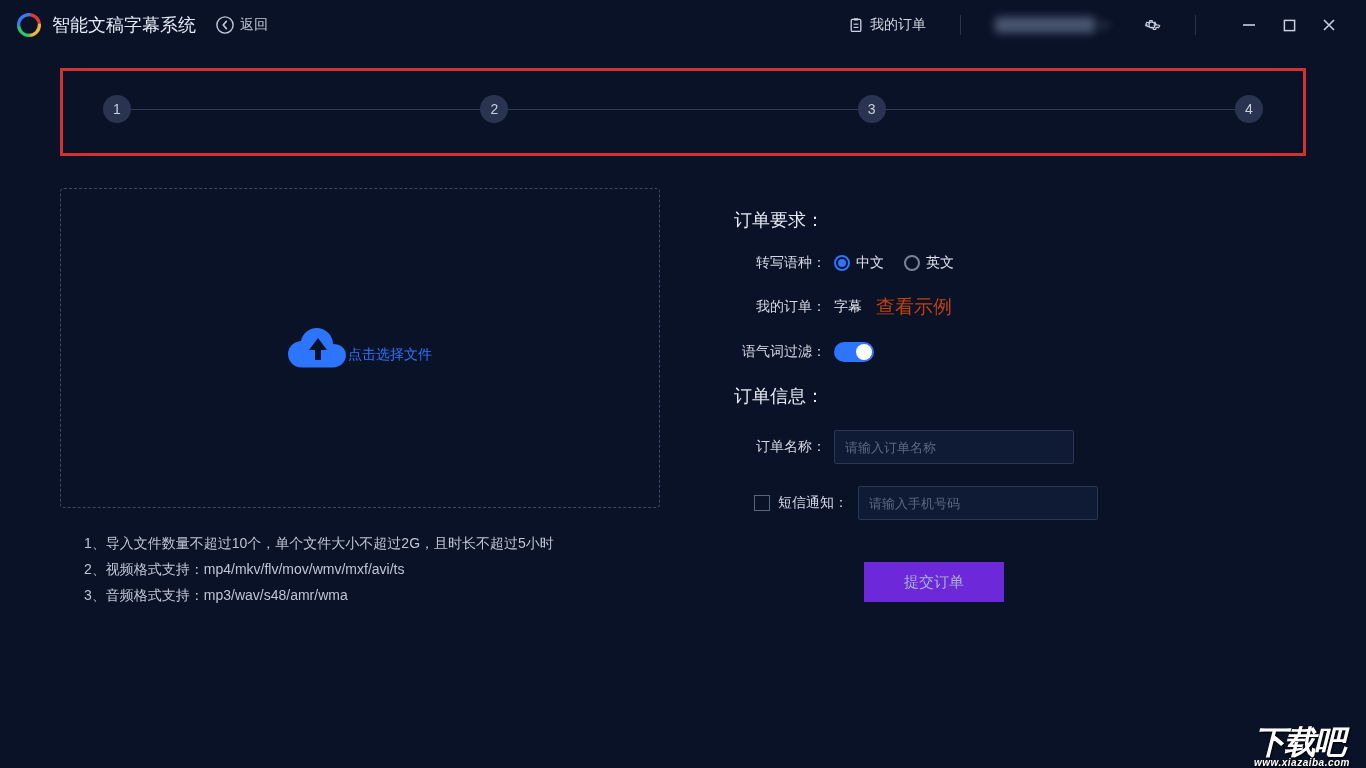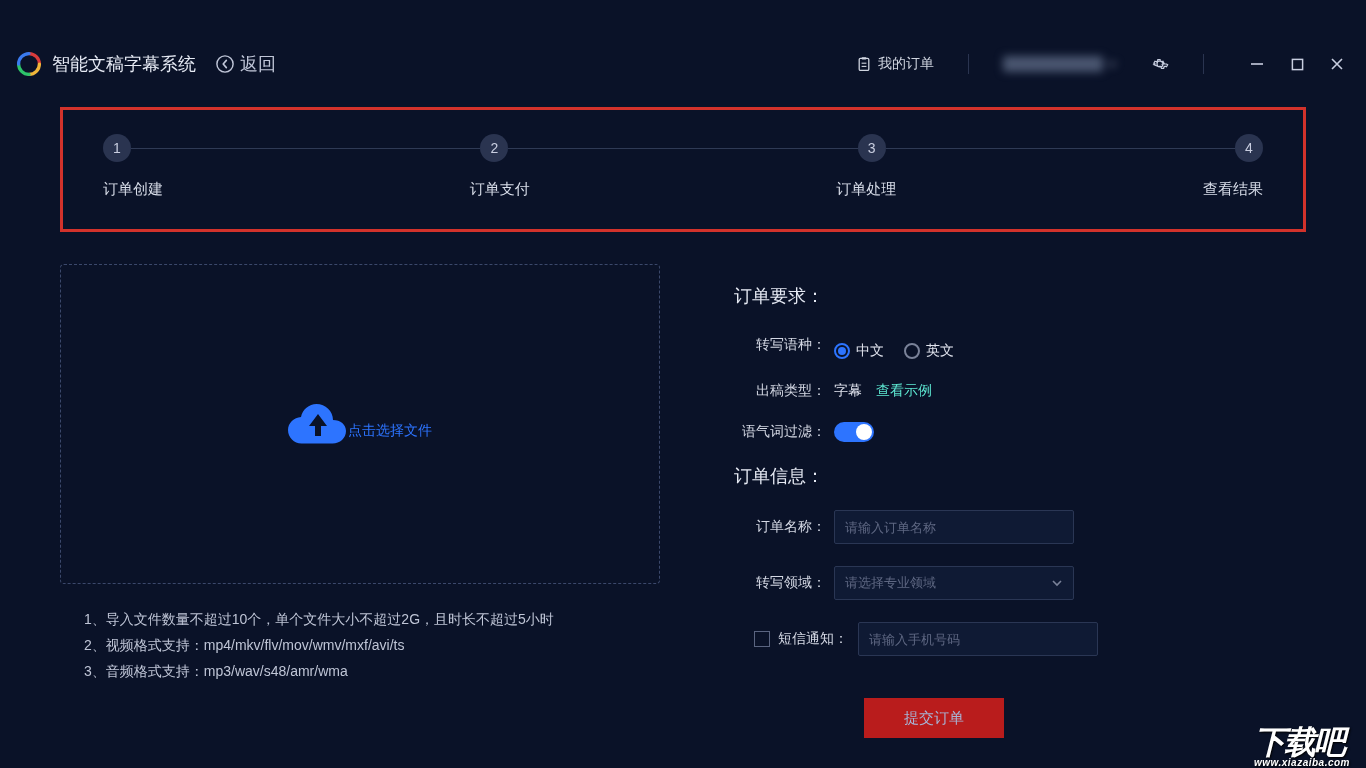--- a/index.html
+++ b/index.html
@@ -8,28 +8,27 @@
   background: #0a1228;
   font-family: "Microsoft YaHei", "PingFang SC", sans-serif;
   color: #d0d5e0;
   overflow: hidden;
   position: relative;
 }
 .titlebar {
   height: 50px;
   display: flex;
   align-items: center;
-  padding: 0 20px 0 16px;
-  margin-top: 39px;
+  padding: 0 28px 0 16px;
 }
 .logo { width: 26px; height: 26px; margin-right: 10px; }
 .app-title { font-size: 18px; font-weight: 500; color: #e6eaf4; }
 .back-btn {
   display: flex; align-items: center; margin-left: 20px;
-  color: #c0c6d8; font-size: 18px; cursor: pointer;
+  color: #c0c6d8; font-size: 14px; cursor: pointer;
 }
 .back-btn svg { margin-right: 6px; }
 .titlebar-right { margin-left: auto; display: flex; align-items: center; gap: 34px; }
 .orders-btn { display: flex; align-items: center; gap: 6px; font-size: 14px; color: #d0d5e0; cursor: pointer; }
 .user-area { display:flex; align-items:center; gap:4px; color:#2a3450; filter: blur(4px); }
 .user-blur { width:100px; height:16px; background:#4a5670; border-radius:3px; }
 .win-btns { display: flex; align-items: center; gap: 22px; margin-left: 10px; }
 .win-btn { cursor: pointer; display:flex; align-items:center; justify-content:center; width:18px; height:18px; }
 .divider-v { width:1px; height:20px; background:#2a3450; }
 
@@ -65,42 +64,42 @@
   height: 320px;
   display:flex; flex-direction:row;
   align-items:center; justify-content:center;
 }
 .upload-label { color:#2d74ff; font-size:14px; margin-top:14px; cursor:pointer; }
 .tips { margin-top:22px; font-size:14px; color:#bfc5d6; line-height:26px; padding-left:24px;}
 
 .section-title { font-size:18px; color:#e6eaf4; margin-bottom:22px; }
 .form-row { display:flex; align-items:center; margin-bottom:22px; }
 .form-label { width:100px; text-align:right; font-size:14px; color:#d4d8e4; padding-right:8px;}
-.radios { display:flex; gap:20px; align-items:center;margin-top:12px; }
+.radios { display:flex; gap:20px; align-items:center; }
 .radio { display:flex; align-items:center; gap:6px; cursor:pointer; }
 .radio-dot { width:16px; height:16px; border-radius:50%; border:2px solid #7a8299; display:flex; align-items:center; justify-content:center;}
 .radio-dot.on { border-color:#2d74ff; }
 .radio-dot.on::after { content:""; width:8px; height:8px; border-radius:50%; background:#2d74ff; }
 .radio-lbl { font-size:14px; color:#e0e3ed; }
-.link-sm { color:#5eead4; font-size:14px; margin-left:14px; cursor:pointer; }
+.link-sm { color:#c2410c; font-size:19px; margin-left:14px; cursor:pointer; }
 .toggle { width:40px; height:20px; background:#2d74ff; border-radius:10px; position:relative; cursor:pointer; }
 .toggle::after { content:""; position:absolute; right:2px; top:2px; width:16px; height:16px; background:white; border-radius:50%; }
 .input-box {
   background:#0f1a34; border:1px solid #2a3654; height:34px; width:240px;
   padding:0 10px; color:#e0e3ed; font-size:13px; border-radius:2px;
 }
 .input-box::placeholder { color:#5e6782; }
 .select-box {
   background:#0f1a34; border:1px solid #2a3654; height:34px; width:240px;
   padding:0 10px; color:#5e6782; font-size:13px; border-radius:2px;
   display:flex; align-items:center; justify-content:space-between; cursor:pointer;
 }
 .checkbox { width:16px; height:16px; border:1px solid #5a6480; margin-right:8px; cursor:pointer; }
 .submit-btn {
-  width:140px; height:40px; background:#b91c1c; color:#a7b5d6;
+  width:140px; height:40px; background:#6d28d9; color:#a7b5d6;
   border:none; font-size:15px; cursor:pointer; margin-left:130px; margin-top:20px;
 }
 .watermark {
   position:absolute; right:16px; bottom:0;
   color:white; font-style:italic; font-weight:bold;
   text-shadow:1px 1px 2px #000; line-height:1;
 }
 .watermark .big { font-size:32px; letter-spacing:-2px; }
 .watermark .small { font-size:10px; letter-spacing:0.5px; display:block; text-align:right;}
 </style>
@@ -169,29 +168,20 @@
 <div class="stepper-wrap">
   <div class="stepper">
     <div class="step-node">1</div>
     <div class="step-line"></div>
     <div class="step-node">2</div>
     <div class="step-line"></div>
     <div class="step-node">3</div>
     <div class="step-line"></div>
     <div class="step-node">4</div>
   </div>
-  <div class="step-labels">
-    <div class="lbl l1">订单创建</div>
-    <div class="gap"></div>
-    <div class="lbl" style="width:60px">订单支付</div>
-    <div class="gap"></div>
-    <div class="lbl" style="width:60px">订单处理</div>
-    <div class="gap"></div>
-    <div class="lbl" style="width:60px;text-align:right">查看结果</div>
-  </div>
 </div>
 
 <div class="main-area">
 
   <div class="panel-left">
     <div class="upload-box">
       <svg width="60" height="48" viewBox="0 0 60 48">
         <path fill="#2d74ff" d="M45 20c0-9-7.5-16-16.5-16C21 4 14.5 9.5 13 17c-7 .5-13 6-13 13 0 7.5 6 13.5 13.5 13.5h31C52 43.5 58 38 58 31c0-6.5-5.5-11-13-11z"></path>
         <path fill="#0a1228" d="M30 14 L21 26 h6 v10 h6 V26 h6z"></path>
       </svg>
@@ -215,46 +205,37 @@
           <span class="radio-lbl">中文</span>
         </div>
         <div class="radio">
           <div class="radio-dot"></div>
           <span class="radio-lbl">英文</span>
         </div>
       </div>
     </div>
 
     <div class="form-row">
-      <div class="form-label">出稿类型：</div>
+      <div class="form-label">我的订单：</div>
       <span class="radio-lbl">字幕</span>
       <span class="link-sm">查看示例</span>
     </div>
 
     <div class="form-row">
       <div class="form-label">语气词过滤：</div>
       <div class="toggle"></div>
     </div>
 
     <div class="section-title" style="margin-top:8px">订单信息：</div>
 
     <div class="form-row">
       <div class="form-label">订单名称：</div>
       <input class="input-box" placeholder="请输入订单名称" style="">
     </div>
 
-    <div class="form-row">
-      <div class="form-label">转写领域：</div>
-      <div class="select-box">
-        <span>请选择专业领域</span>
-        <svg width="12" height="12" viewBox="0 0 12 12">
-            <path d="M2 4 L6 8 L10 4" fill="none" stroke="#7a8299" stroke-width="1.6"></path>
-          </svg>
-      </div>
-    </div>
 
     <div class="form-row">
       <div style="width:20px"></div>
       <div class="checkbox"></div>
       <div class="form-label" style="width:auto;padding-right:10px">短信通知：</div>
       <input class="input-box" placeholder="请输入手机号码" style="">
     </div>
 
     <button class="submit-btn">提交订单</button>
   </div>

